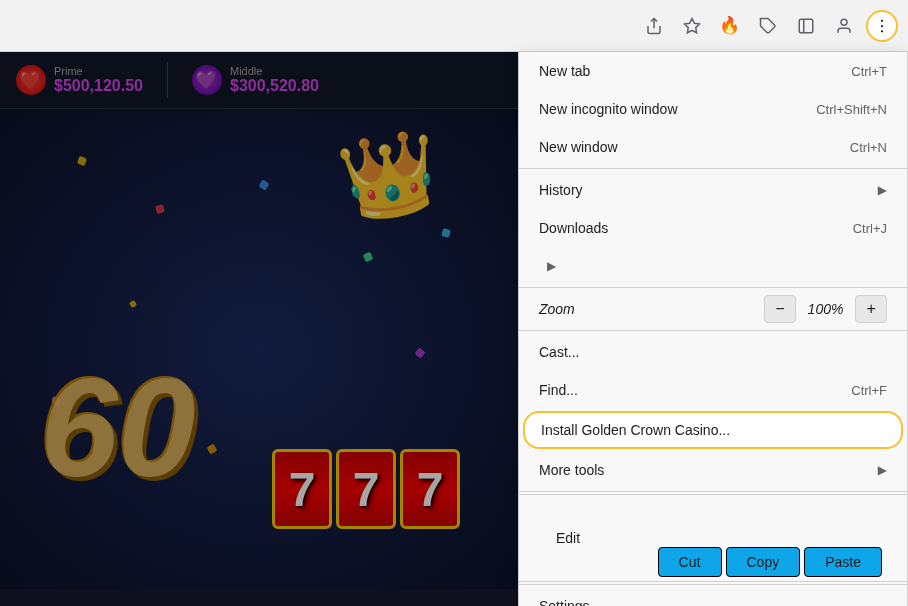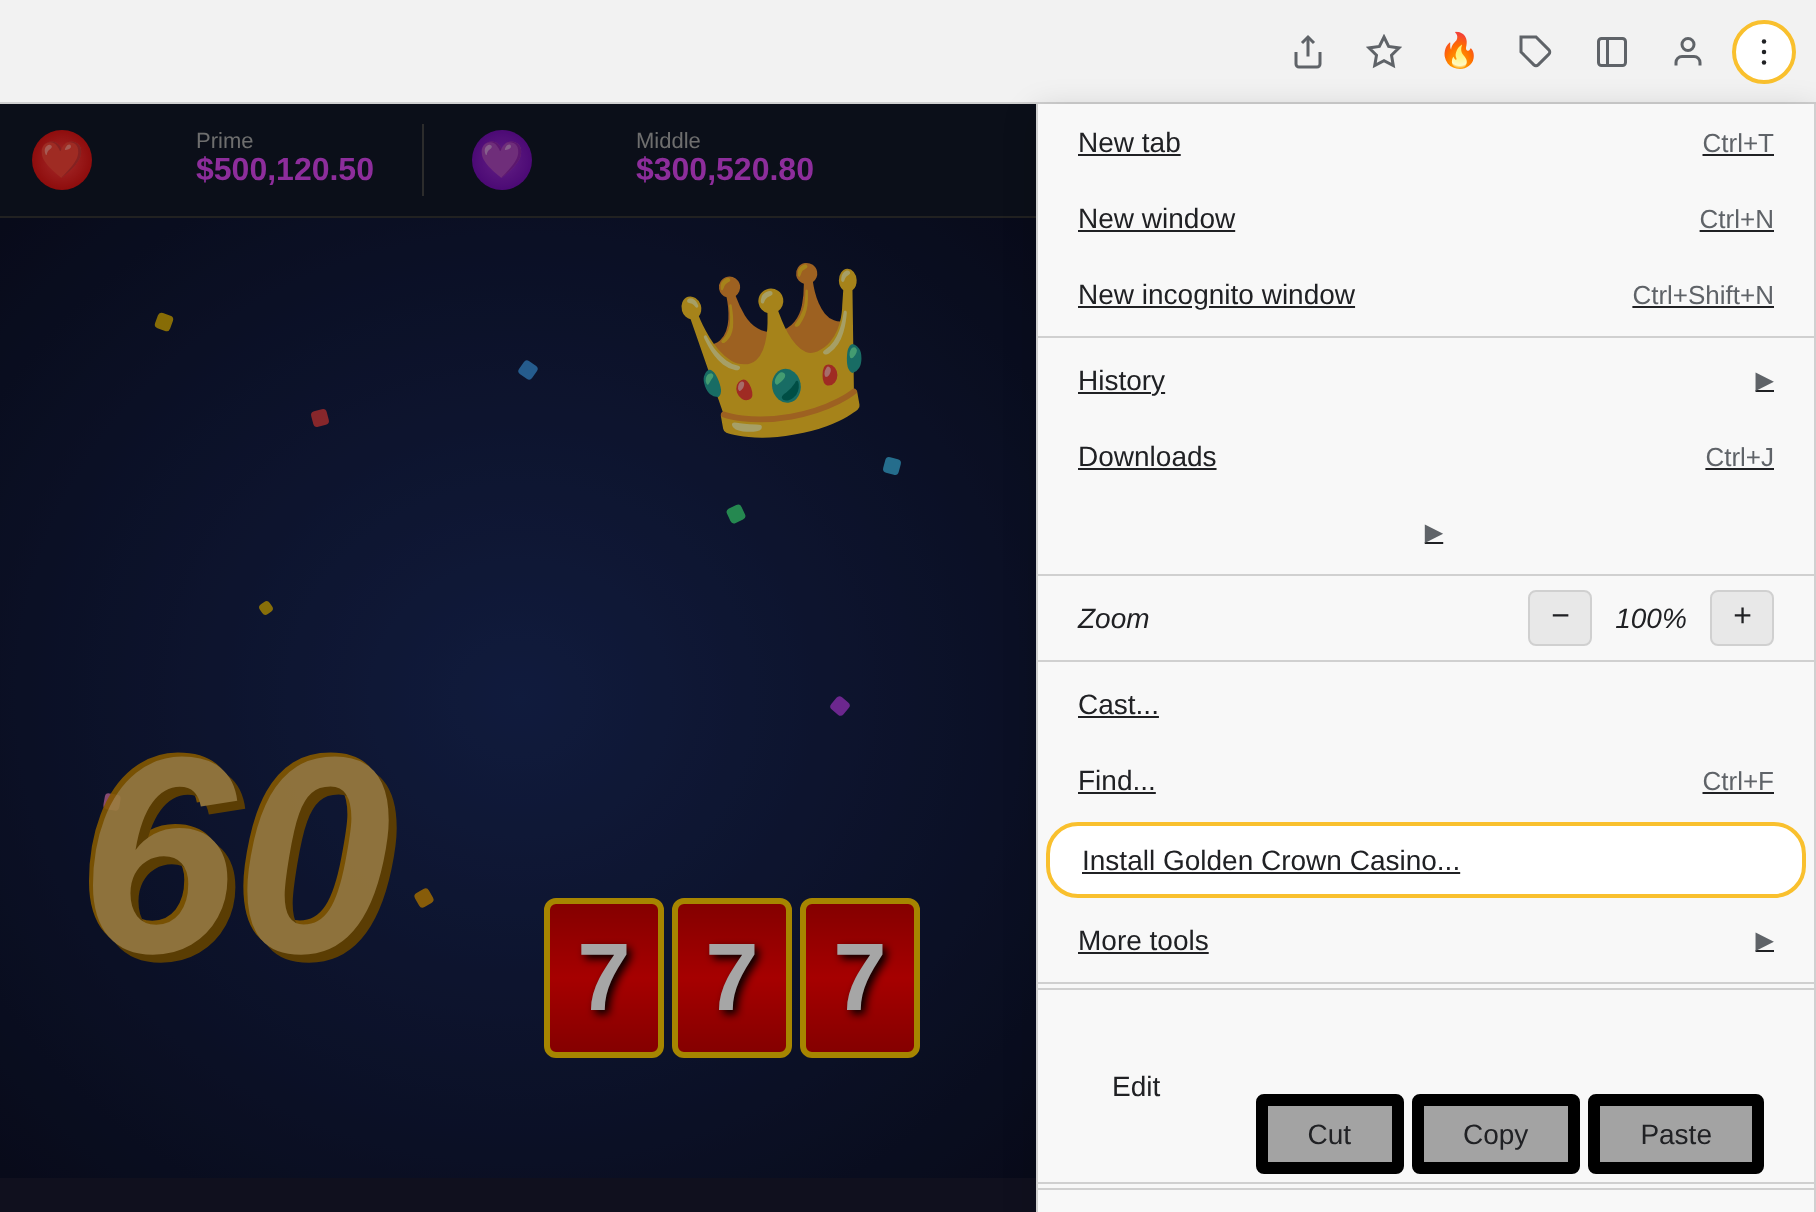--- a/index.html
+++ b/index.html
@@ -95,21 +95,20 @@
       justify-content: center;
       font-size: 18px;
     }
 
     .prize-icon.prime { background: radial-gradient(circle, #ff4444, #cc0000); }
     .prize-icon.middle { background: radial-gradient(circle, #9933cc, #6600aa); }
 
     .prize-info {
       display: flex;
       flex-direction: column;
-      margin-left: 44px;
     }
 
     .prize-label {
       color: #aaa;
       font-size: 11px;
     }
 
     .prize-amount {
       color: #d946ef;
       font-size: 16px;
@@ -216,26 +215,25 @@
       border-top: none;
       box-shadow: 0 4px 16px rgba(0,0,0,0.18);
       z-index: 100;
       font-size: 14px;
       color: #202124;
     }
 
     .menu-item {
       display: flex;
       align-items: center;
-      justify-content: center;
+      justify-content: space-between;
       padding: 8px 20px;
       cursor: pointer;
       min-height: 38px;
       user-select: none;
-      text-decoration: underline;
     }
 
     .menu-item-label {
       flex: 1;
       white-space: nowrap;
     }
 
     .menu-shortcut {
       color: #5f6368;
       font-size: 13px;
@@ -321,22 +319,22 @@
     }
 
     .edit-buttons {
       display: flex;
       gap: 0;
       margin-right: 8px;
     }
 
     .edit-btn {
       padding: 6px 20px;
-      background: #a3a3a3;
-      border: 6px solid #000000;
+      background: #0ea5e9;
+      border: 1px solid #000000;
       border-radius: 4px;
       cursor: pointer;
       font-size: 14px;
       color: #202124;
       min-width: 64px;
       text-align: center;
       margin-top: 48px;
     }
 
     .edit-btn + .edit-btn {
@@ -439,26 +437,26 @@
 
   <div class="page-overlay"></div>
 
   <div class="chrome-menu">
 
     <div class="menu-item">
       <span class="menu-item-label">New tab</span>
       <span class="menu-shortcut">Ctrl+T</span>
     </div>
     <div class="menu-item">
+      <span class="menu-item-label">New incognito window</span>
+      <span class="menu-shortcut">Ctrl+Shift+N</span>
+    </div>
+    <div class="menu-item">
       <span class="menu-item-label">New window</span>
       <span class="menu-shortcut">Ctrl+N</span>
-    </div>
-    <div class="menu-item">
-      <span class="menu-item-label">New incognito window</span>
-      <span class="menu-shortcut">Ctrl+Shift+N</span>
     </div>
 
     <div class="menu-separator"></div>
 
     <div class="menu-item">
       <span class="menu-item-label">History</span>
       <span class="menu-arrow">▶</span>
     </div>
     <div class="menu-item">
       <span class="menu-item-label">Downloads</span>

